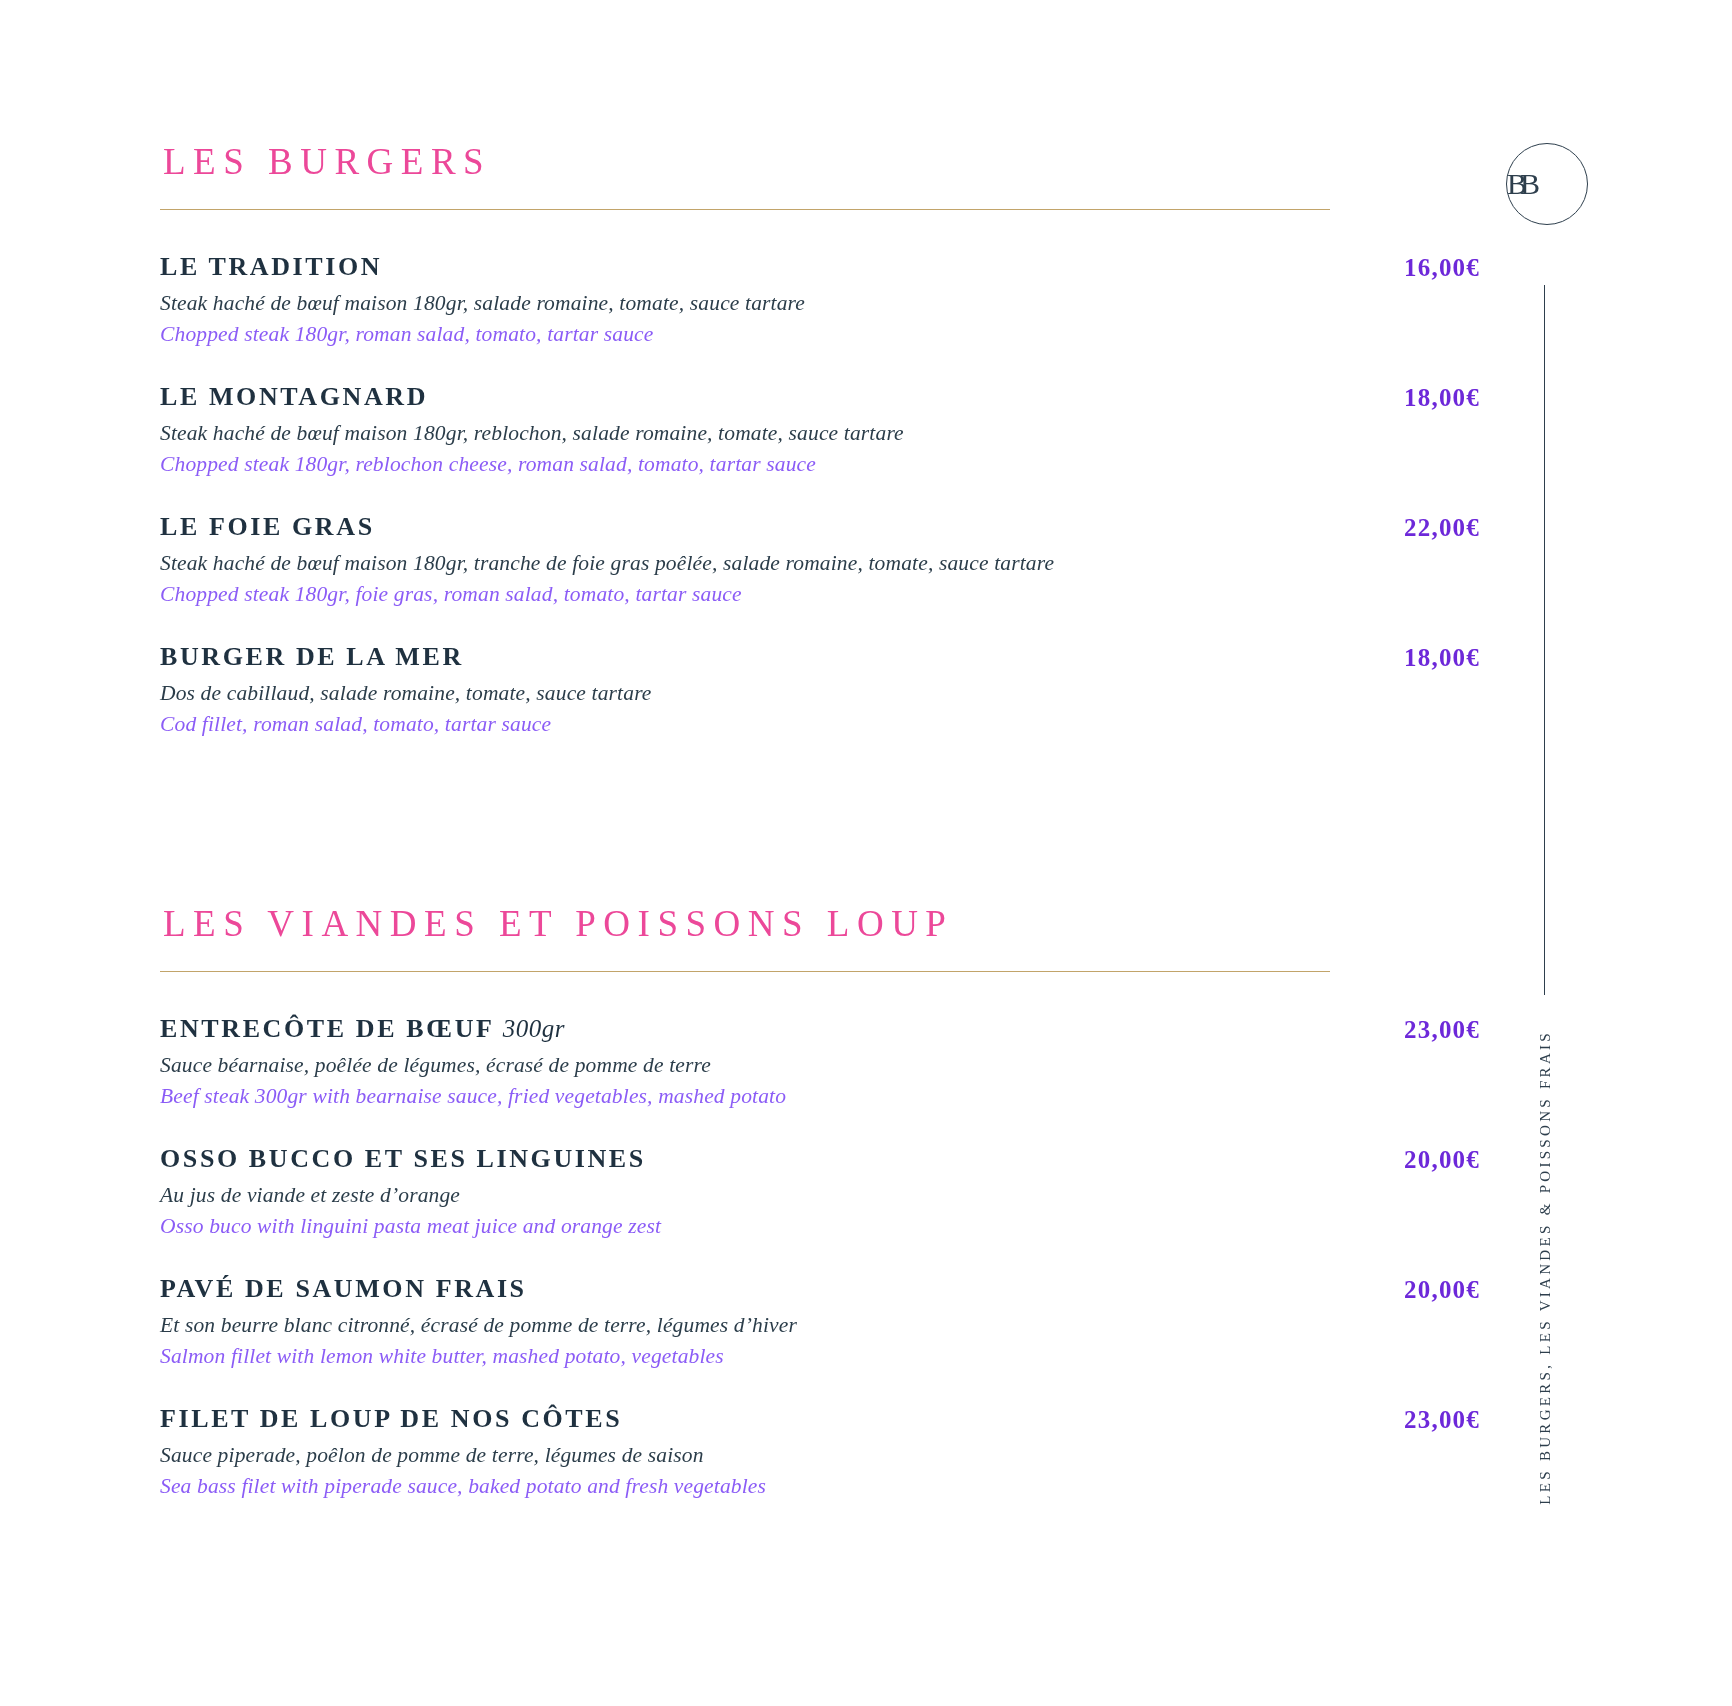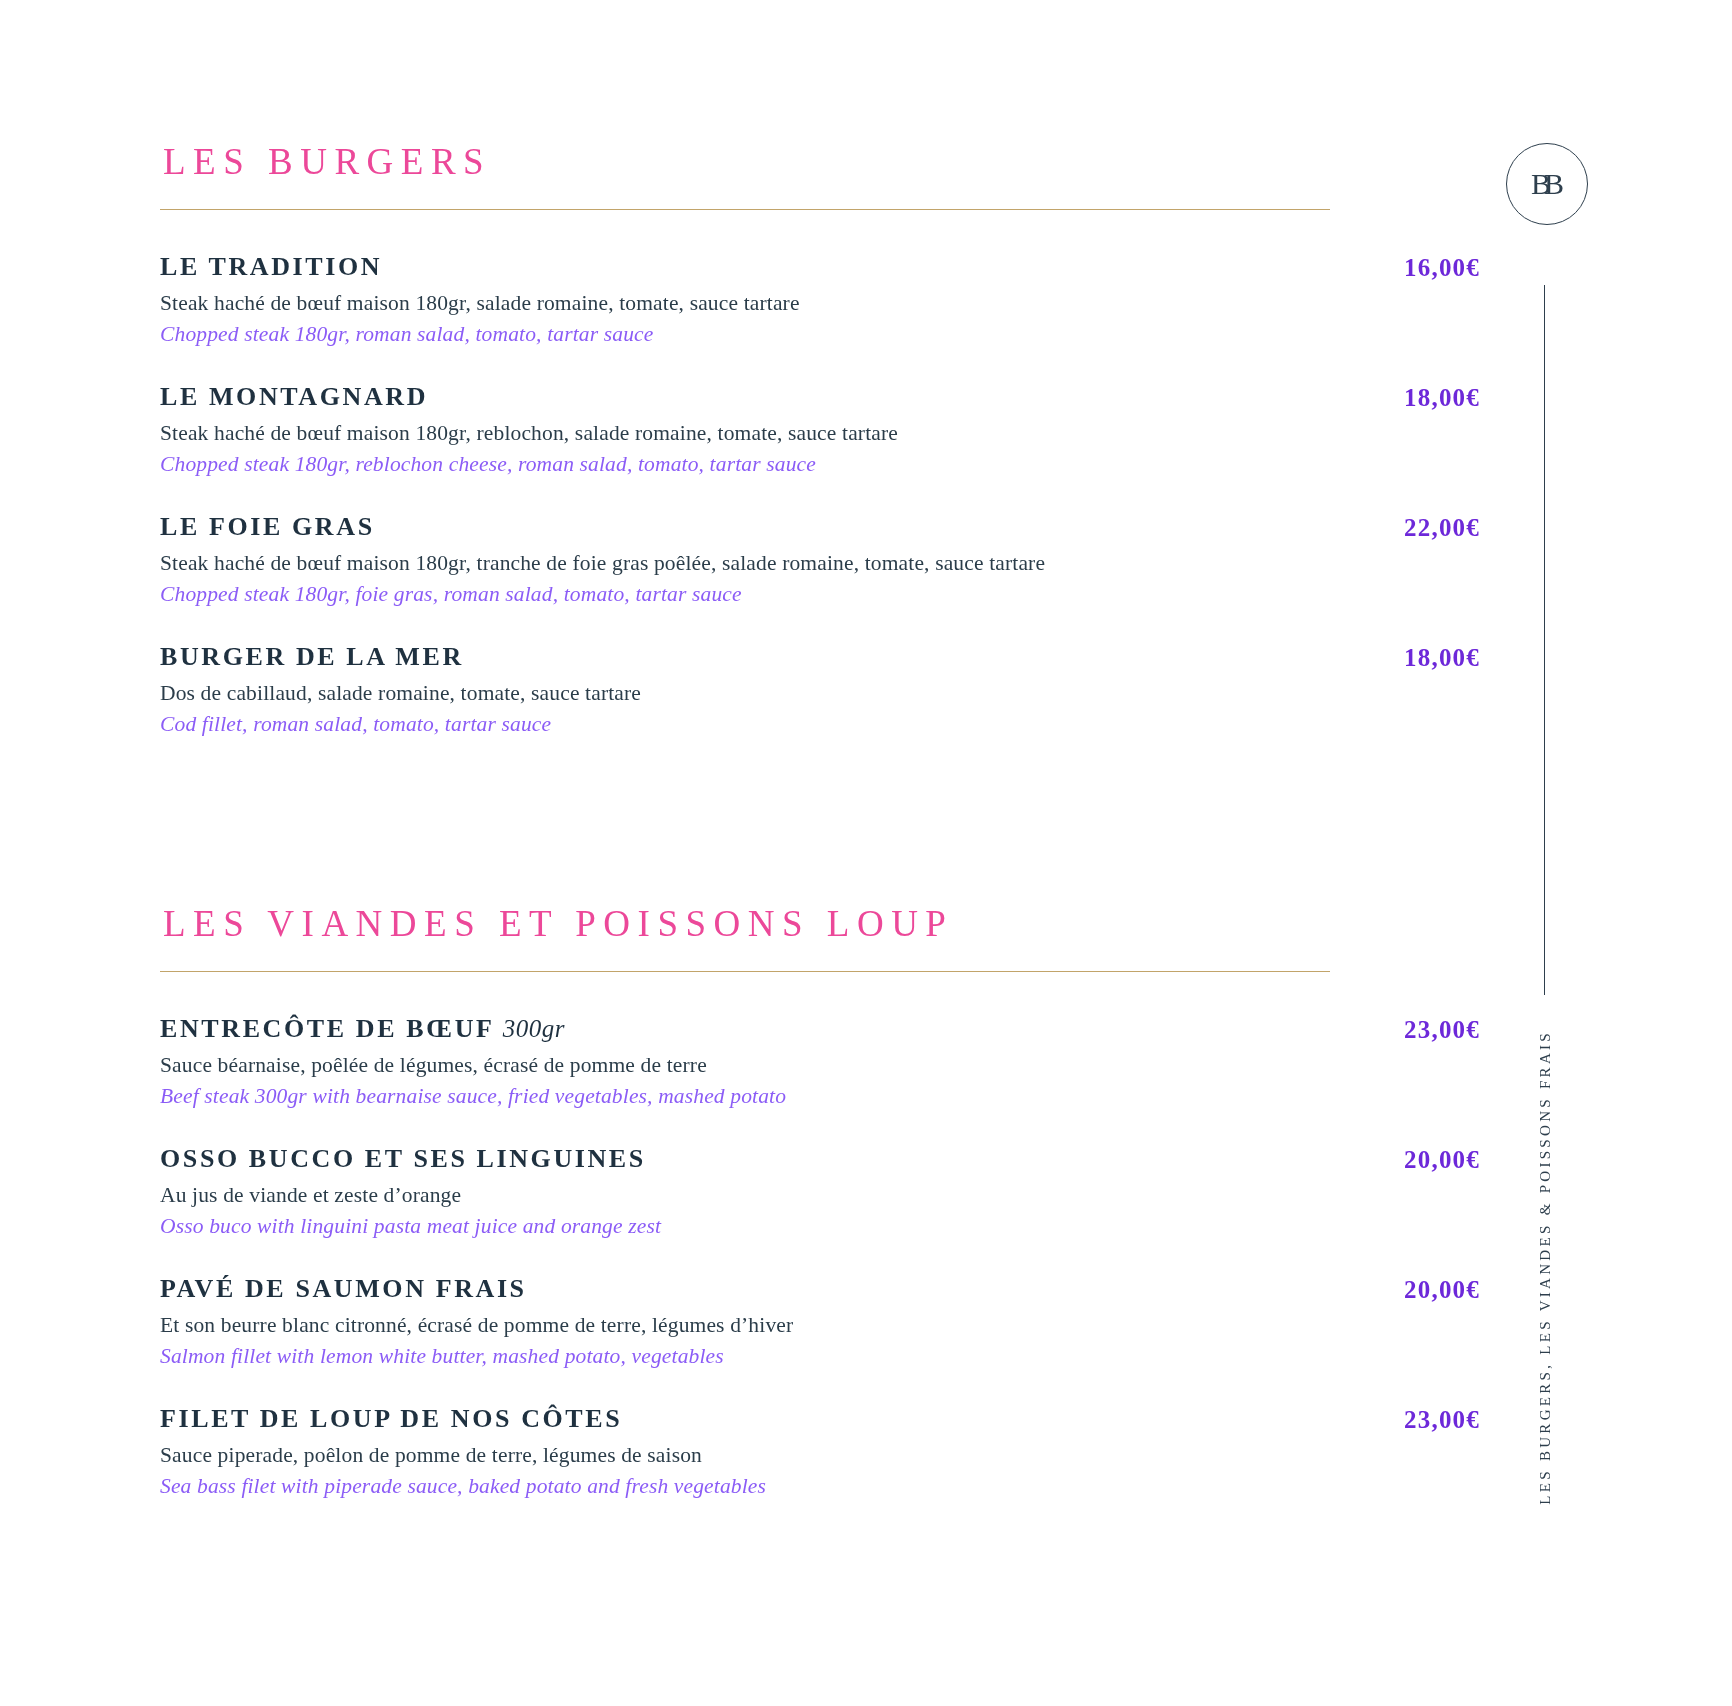--- a/index.html
+++ b/index.html
@@ -25,21 +25,20 @@
   .logo-badge {
     position: absolute;
     top: 143px;
     left: 1506px;
     width: 80px;
     height: 80px;
     border: 1.6px solid #2e3f4d;
     border-radius: 50%;
     display: flex;
     align-items: center;
-    justify-content: center;
   }
   .logo-badge .mono {
     font-family: "Liberation Serif", serif;
     font-size: 30px;
     letter-spacing: -7px;
     color: #2e3f4d;
     padding-right: 6px;
   }
 
   
@@ -132,20 +131,21 @@
     font-size: 25px;
     letter-spacing: 1.2px;
     color: #6d28d9;
     white-space: nowrap;
     text-align: right;
     min-width: 120px;
   }
   .item-desc-fr {
     margin-top: 9px;
     font-family: "Liberation Serif", serif;
+    font-style: italic;
     font-size: 21.5px;
     color: #2b3d4a;
     letter-spacing: 0.15px;
   }
   .item-desc-en {
     margin-top: 6px;
     font-family: "Liberation Serif", serif;
     font-style: italic;
     font-size: 21.5px;
     color: #8b5cf6;

